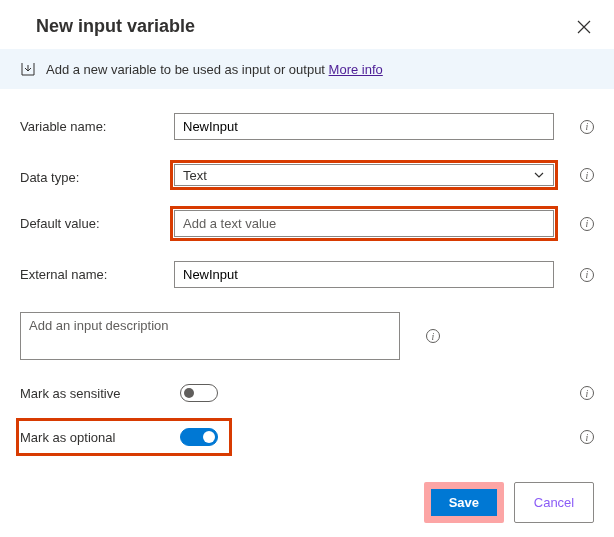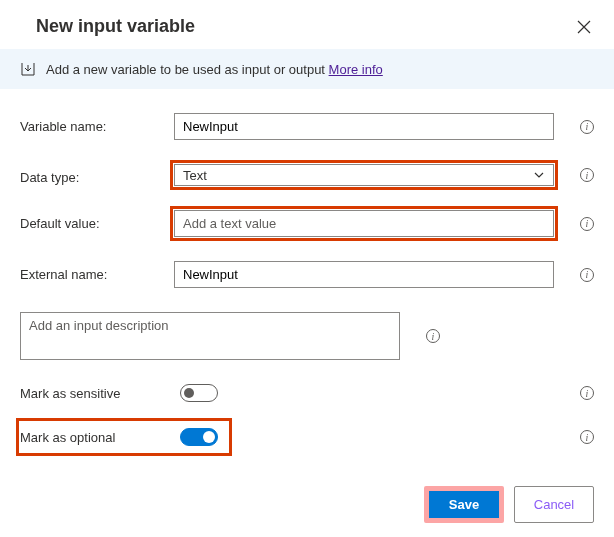--- a/index.html
+++ b/index.html
@@ -132,21 +132,21 @@
       min-width: 80px;
       padding: 6px 18px;
       font-size: 13px;
       border-radius: 2px;
       cursor: pointer;
       font-family: inherit;
     }
     .btn-primary {
       background: #0078d4;
       color: #fff;
-      border: 5px solid #fca5a5;
+      border: 7px solid #fca5a5;
       font-weight: 600;
     }
     .btn-secondary {
       background: #fff;
       color: #8b5cf6;
       border: 1px solid #8a8886;
     }
     .row-toggle .label { padding-top: 0; }
     .row-toggle { align-items: center; margin-bottom: 20px; }
     .optional-wrapper {

